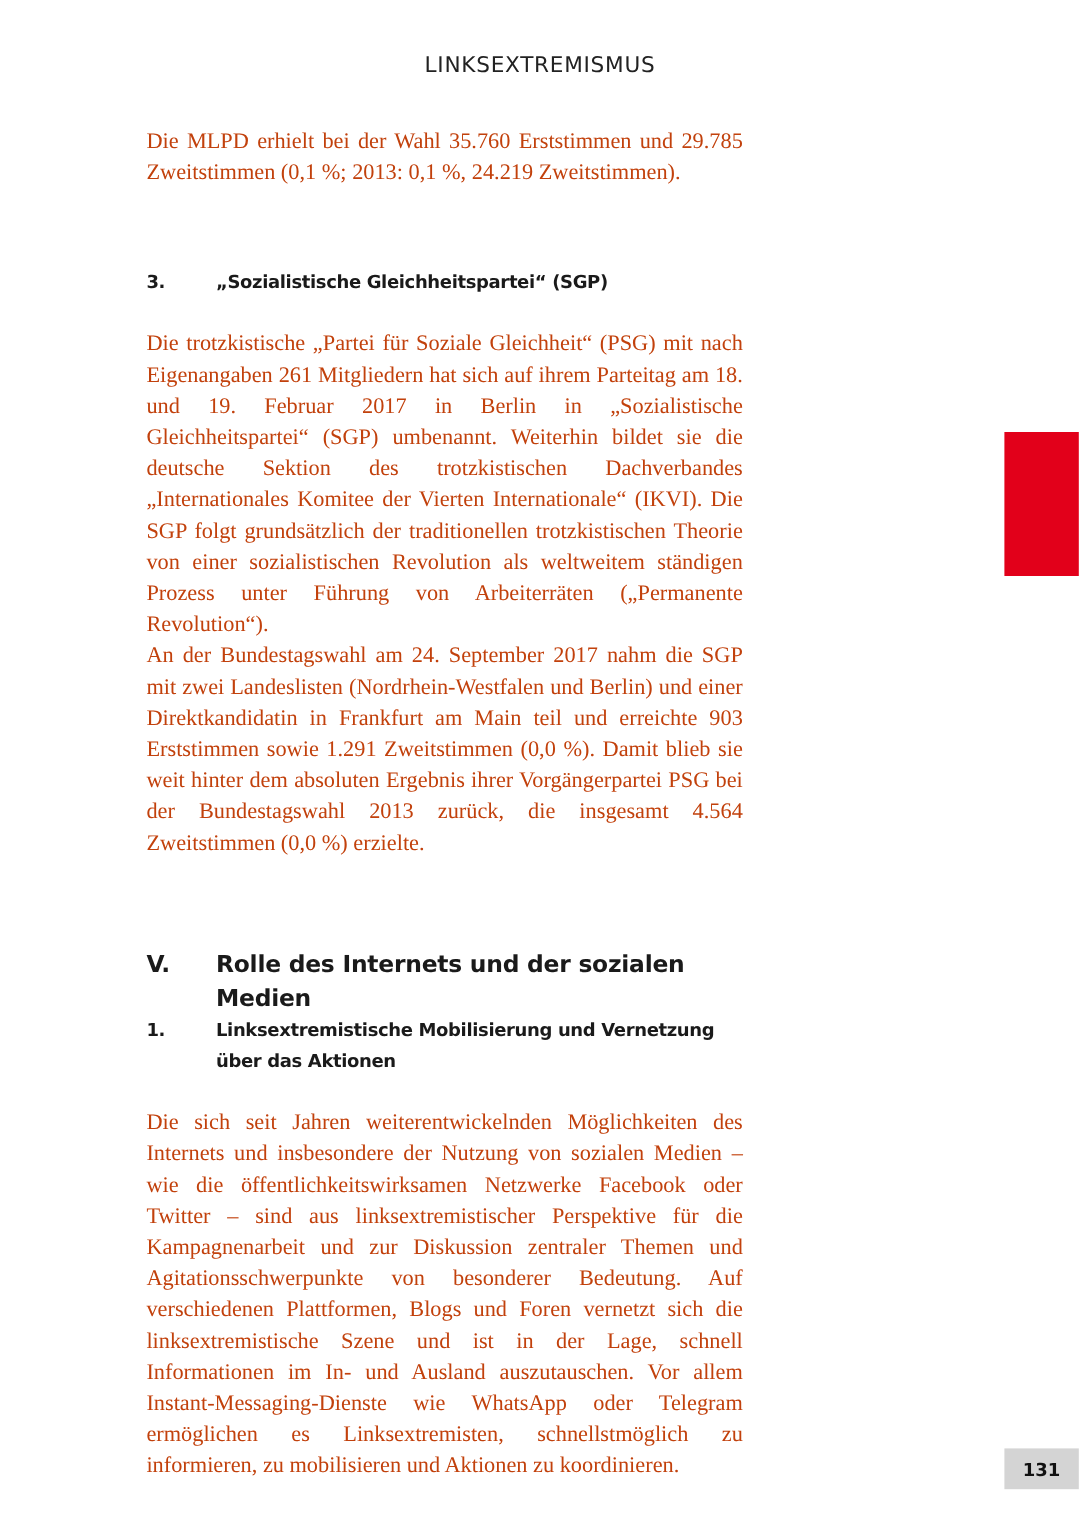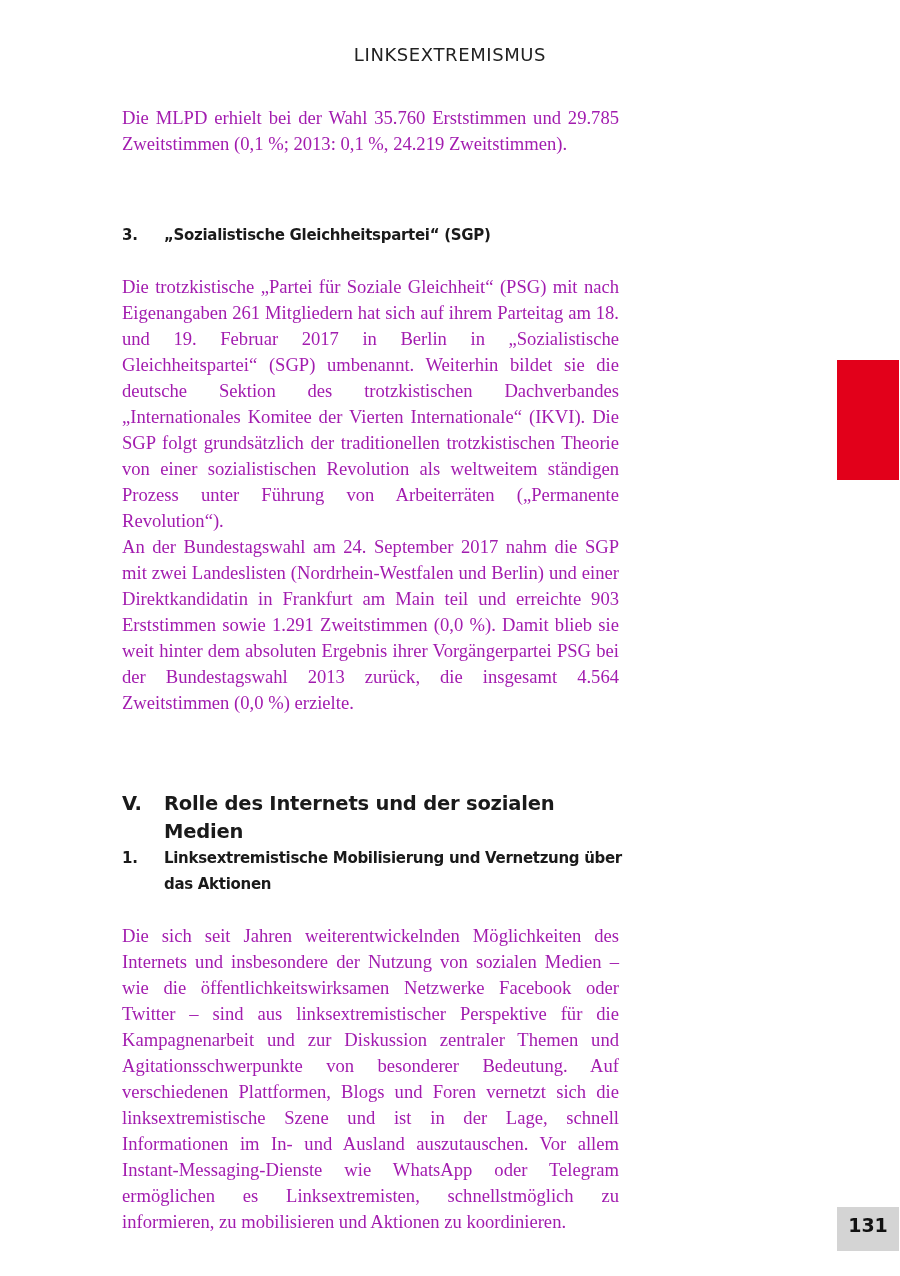--- a/index.html
+++ b/index.html
@@ -26,38 +26,38 @@
       color: #222;
     }
     .text-block {
       position: absolute;
       left: 122px;
       width: 497px;
       font-family: "Liberation Serif", serif;
       font-size: 18.6px;
       line-height: 26px;
       text-align: justify;
-      color: #a21caf;
+      color: #c2410c;
     }
     .heading {
       position: absolute;
       left: 122px;
       width: 500px;
       font-family: "DejaVu Sans", sans-serif;
       font-weight: bold;
       color: #1a1a1a;
     }
     .heading .num {
       position: absolute;
       left: 0;
       top: 0;
     }
     .heading .title {
       display: block;
-      margin-left: 42px;
+      margin-left: 58px;
     }
     .h3 {
       font-size: 15px;
       line-height: 26px;
       letter-spacing: -0.3px;
     }
     .h2 {
       font-size: 19.5px;
       line-height: 28px;
       letter-spacing: -0.2px;
@@ -68,25 +68,25 @@
       top: 360px;
       width: 62px;
       height: 120px;
       background: #e2001a;
     }
     .page-number {
       position: absolute;
       left: 837px;
       top: 1207px;
       width: 62px;
-      height: 44px;
+      height: 34px;
       background: #d4d4d4;
       font-family: "DejaVu Sans", sans-serif;
       font-weight: bold;
-      font-size: 19px;
+      font-size: 15px;
       line-height: 36px;
       text-align: center;
       color: #111;
     }
   </style>
 </head>
 <body>
 
 <div class="running-head">LINKSEXTREMISMUS</div>
 

